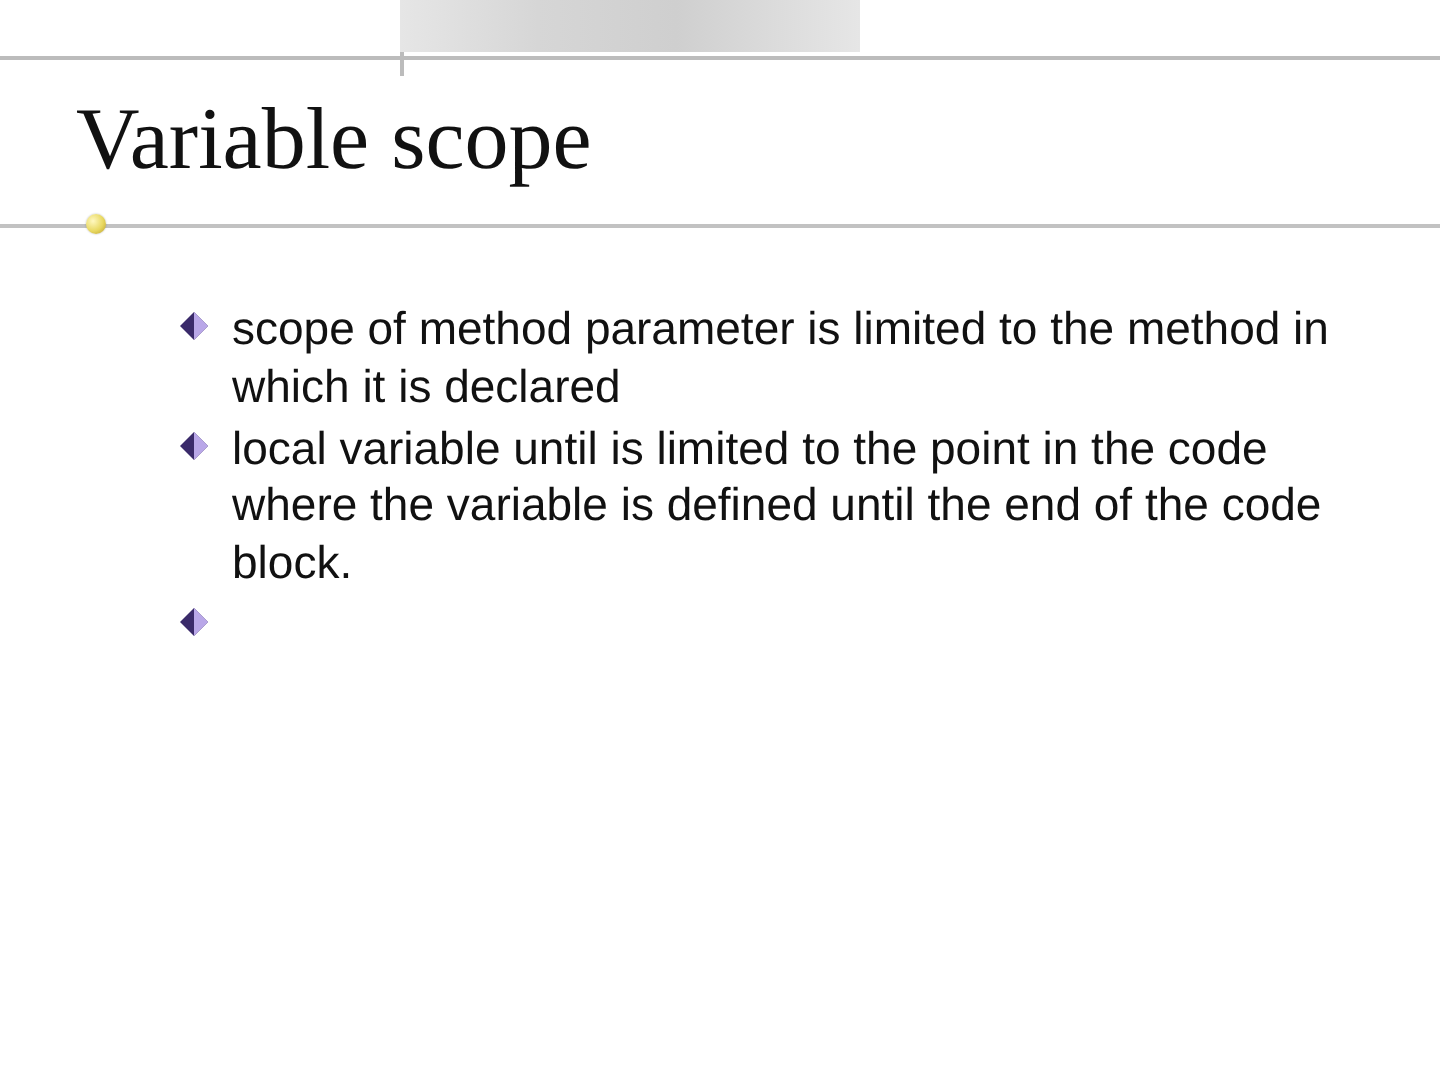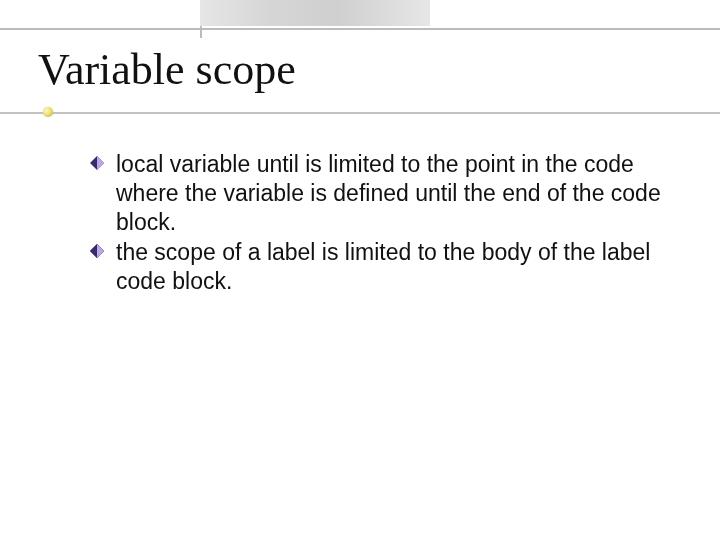--- a/index.html
+++ b/index.html
@@ -119,34 +119,34 @@
   <div class="title-dot"></div>
 
   <div class="body">
     <div class="item">
       <span class="bullet">
         <svg width="14" height="14" viewBox="0 0 14 14">
             <polygon points="7,0 14,7 7,14 0,7" fill="#3a2a6a"></polygon>
             <polygon points="7,0 14,7 7,14" fill="#b9a7e8"></polygon>
           </svg>
       </span>
+      <span>scope of method parameter is limited to the method in which it is declared</span>
+    </div>
+    <div class="item">
+      <span class="bullet">
+        <svg width="14" height="14" viewBox="0 0 14 14">
+            <polygon points="7,0 14,7 7,14 0,7" fill="#3a2a6a"></polygon>
+            <polygon points="7,0 14,7 7,14" fill="#b9a7e8"></polygon>
+          </svg>
+      </span>
       <span>local variable until is limited to the point in the code where the variable is defined until the end of the code block.</span>
     </div>
     <div class="item">
       <span class="bullet">
         <svg width="14" height="14" viewBox="0 0 14 14">
             <polygon points="7,0 14,7 7,14 0,7" fill="#3a2a6a"></polygon>
             <polygon points="7,0 14,7 7,14" fill="#b9a7e8"></polygon>
           </svg>
       </span>
     </div>
-    <div class="item">
-      <span class="bullet">
-        <svg width="14" height="14" viewBox="0 0 14 14">
-            <polygon points="7,0 14,7 7,14 0,7" fill="#3a2a6a"></polygon>
-            <polygon points="7,0 14,7 7,14" fill="#b9a7e8"></polygon>
-          </svg>
-      </span>
-      <span>the scope of a label is limited to the body of the label code block.</span>
-    </div>
   </div>
 
 </div>
 
 </body></html>

